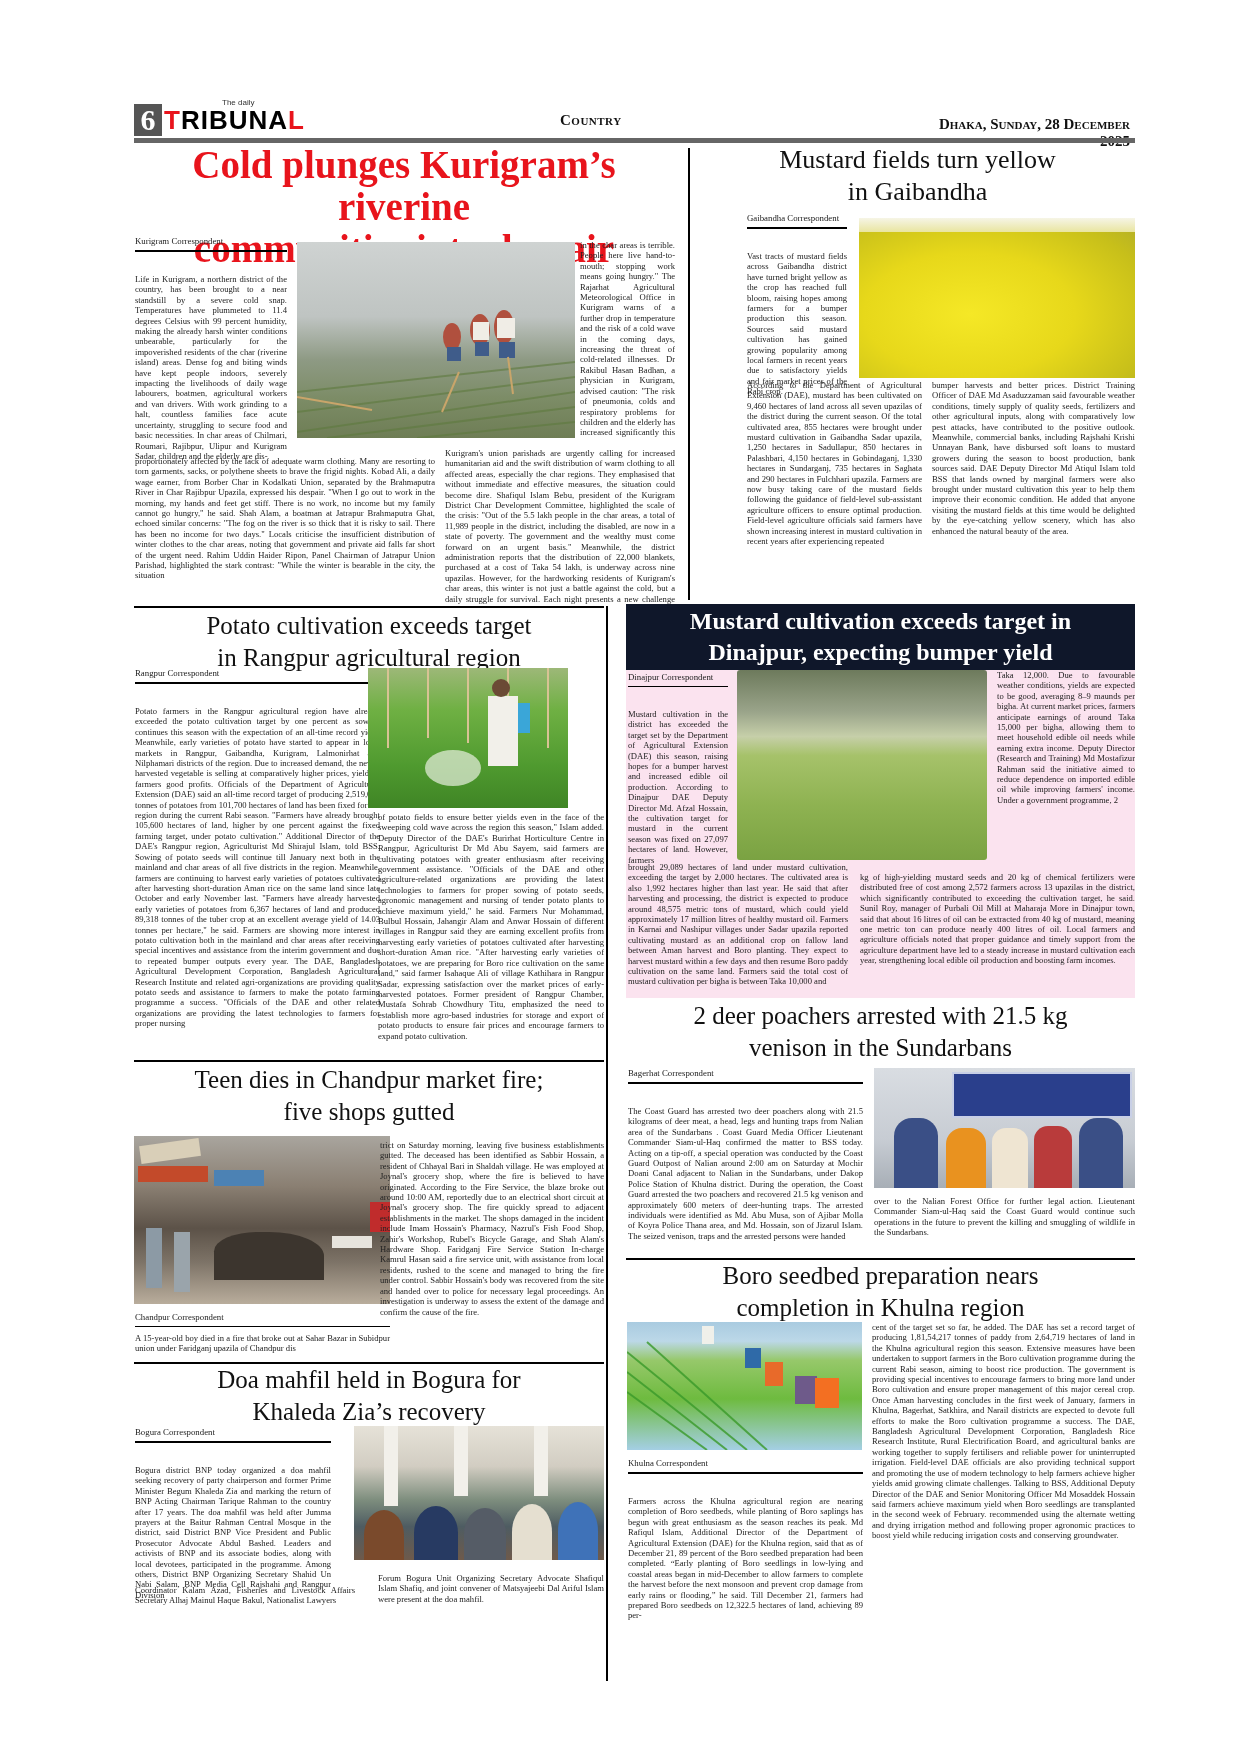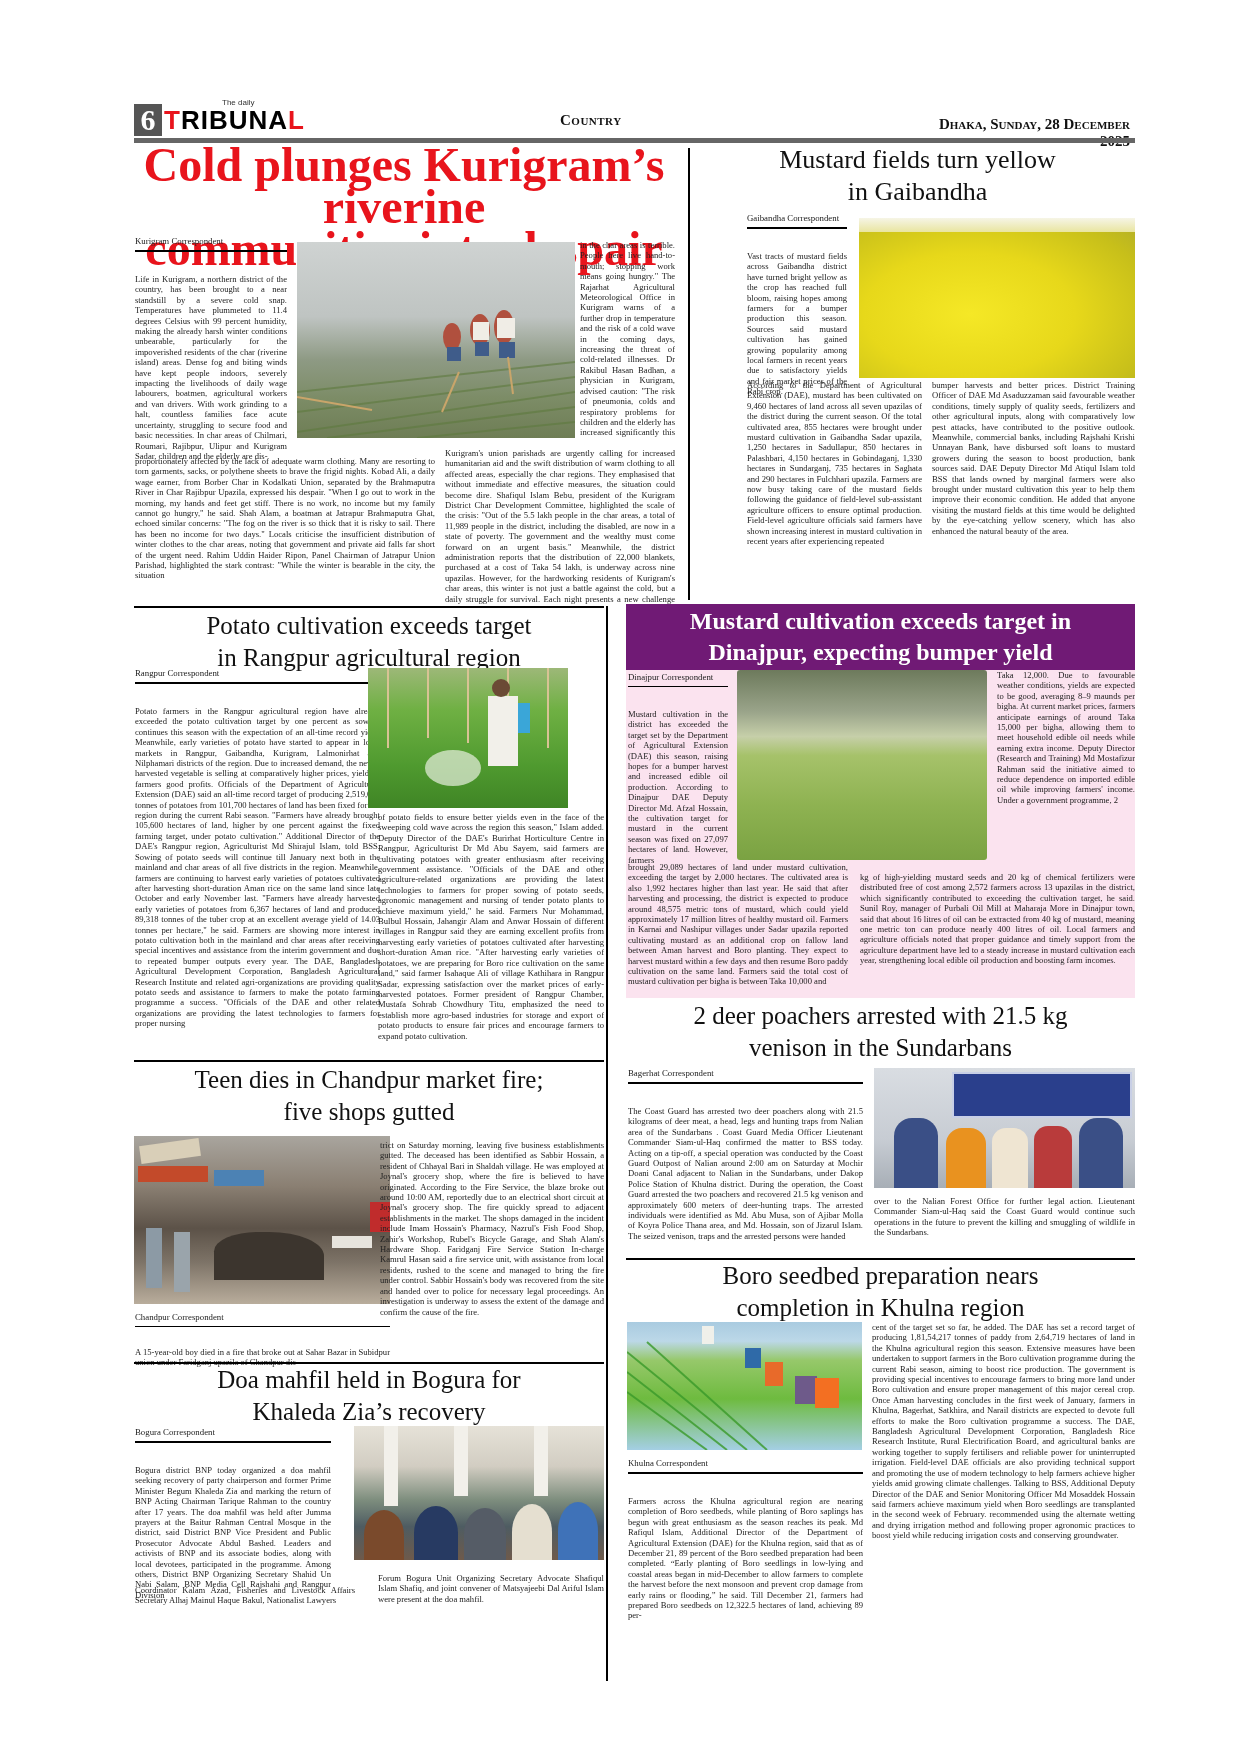--- a/index.html
+++ b/index.html
@@ -23,21 +23,21 @@
 </head>
 <body>
 
 <div class="abs logo-box">6</div>
 <div class="abs logo-daily">The daily</div>
 <div class="abs logo-word"><span style="color: rgb(232, 20, 28);">T</span><span>R</span><span>I</span><span>B</span><span>U</span><span>N</span><span>A</span><span style="color: rgb(232, 20, 28);">L</span></div>
 <div class="abs section-label">Country</div>
 <div class="abs dateline">Dhaka, Sunday, 28 December 2025</div>
 <div class="abs topbar"></div>
 
-<div class="abs headline" style="left:134px;top:144px;width:540px;color:#e8141c;font-weight:bold;font-size:48px;line-height:42px;">
+<div class="abs headline" style="left:134px;top:144px;width:540px;color:#e8141c;font-weight:bold;font-size:39px;line-height:42px;">
   <div>Cold plunges Kurigram’s riverine</div>
   <div>communities into despair</div>
 </div>
 <div class="abs" style="left:135px;top:236px;width:152px;">
   <div class="byline">Kurigram Correspondent</div>
   <div class="body-text" style="height:220px;overflow:hidden">Life in Kurigram, a northern district of the country, has been brought to a near standstill by a severe cold snap. Temperatures have plummeted to 11.4 degrees Celsius with 99 percent humidity, making the already harsh winter conditions unbearable, particularly for the impoverished residents of the char (riverine island) areas. Dense fog and biting winds have kept people indoors, severely impacting the livelihoods of daily wage labourers, boatmen, agricultural workers and van drivers. With work grinding to a halt, countless families face acute uncertainty, struggling to secure food and basic necessities. In char areas of Chilmari, Roumari, Rajibpur, Ulipur and Kurigram Sadar, children and the elderly are dis-</div>
 </div>
 <div class="photo" style="left:297px;top:242px;width:278px;height:196px;background:linear-gradient(180deg,#cfd3d2 0%,#bfc4c2 38%,#8e9a84 60%,#7c8c66 80%,#6e7d55 100%);">
   <svg width="278" height="196" viewBox="0 0 278 196">
     <g stroke="#5e7a3e" stroke-width="2" opacity=".6">
@@ -111,21 +111,21 @@
       <circle cx="133" cy="20" r="9" fill="#6b4a35"></circle>
       <rect x="150" y="35" width="12" height="30" fill="#3aa6d8"></rect>
       <ellipse cx="85" cy="100" rx="28" ry="18" fill="#e8efe0" opacity=".7"></ellipse>
     </svg>
 </div>
 <div class="abs body-text" style="left:378px;top:812px;width:226px;height:246px;overflow:hidden">of potato fields to ensure better yields even in the face of the sweeping cold wave across the region this season," Islam added. Deputy Director of the DAE's Burirhat Horticulture Centre in Rangpur, Agriculturist Dr Md Abu Sayem, said farmers are cultivating potatoes with greater enthusiasm after receiving government assistance. "Officials of the DAE and other agriculture-related organizations are providing the latest technologies to farmers for proper sowing of potato seeds, agronomic management and nursing of tender potato plants to achieve maximum yield," he said. Farmers Nur Mohammad, Bulbul Hossain, Jahangir Alam and Anwar Hossain of different villages in Rangpur said they are earning excellent profits from harvesting early varieties of potatoes cultivated after harvesting short-duration Aman rice. "After harvesting early varieties of potatoes, we are preparing for Boro rice cultivation on the same land," said farmer Isahaque Ali of village Kathihara in Rangpur Sadar, expressing satisfaction over the market prices of early-harvested potatoes. Former president of Rangpur Chamber, Mustafa Sohrab Chowdhury Titu, emphasized the need to establish more agro-based industries for storage and export of potato products to ensure fair prices and encourage farmers to expand potato cultivation.</div>
 
 <div class="vr" style="left:606px;top:606px;height:1075px"></div>
 
 <div class="abs" style="left:626px;top:604px;width:509px;height:394px;background:#fbe3ef;"></div>
-<div class="abs headline" style="left:626px;top:604px;width:509px;height:66px;background:#701a75;color:#fff;font-weight:bold;font-size:24px;line-height:31px;padding-top:2px;">
+<div class="abs headline" style="left:626px;top:604px;width:509px;height:66px;background:#0f172a;color:#fff;font-weight:bold;font-size:24px;line-height:31px;padding-top:2px;">
   <div>Mustard cultivation exceeds target in</div>
   <div>Dinajpur, expecting bumper yield</div>
 </div>
 <div class="abs" style="left:628px;top:672px;width:100px;">
   <div class="byline" style="border-bottom-width:1.5px">Dinajpur Correspondent</div>
   <div class="body-text" style="height:186px;overflow:hidden">Mustard cultivation in the district has exceeded the target set by the Department of Agricultural Extension (DAE) this season, raising hopes for a bumper harvest and increased edible oil production. According to Dinajpur DAE Deputy Director Md. Afzal Hossain, the cultivation target for mustard in the current season was fixed on 27,097 hectares of land. However, farmers</div>
 </div>
 <div class="photo" style="left:737px;top:670px;width:250px;height:190px;background:linear-gradient(180deg,#6d7a5c 0%,#9aa48a 22%,#c6cfa9 35%,#a6c26a 45%,#8fb352 70%,#7aa242 100%);border-radius:3px;"></div>
 <div class="abs body-text" style="left:997px;top:670px;width:138px;height:200px;overflow:hidden">Taka 12,000. Due to favourable weather conditions, yields are expected to be good, averaging 8–9 maunds per bigha. At current market prices, farmers anticipate earnings of around Taka 15,000 per bigha, allowing them to meet household edible oil needs while earning extra income. Deputy Director (Research and Training) Md Mostafizur Rahman said the initiative aimed to reduce dependence on imported edible oil while improving farmers' income. Under a government programme, 2</div>
 <div class="abs body-text" style="left:628px;top:862px;width:220px;height:132px;overflow:hidden">brought 29,089 hectares of land under mustard cultivation, exceeding the target by 2,000 hectares. The cultivated area is also 1,992 hectares higher than last year. He said that after harvesting and processing, the district is expected to produce around 48,575 metric tons of mustard, which could yield approximately 17 million litres of healthy mustard oil. Farmers in Karnai and Nashipur villages under Sadar upazila reported cultivating mustard as an additional crop on fallow land between Aman harvest and Boro planting. They expect to harvest mustard within a few days and then resume Boro paddy cultivation on the same land. Farmers said the total cost of mustard cultivation per bigha is between Taka 10,000 and</div>
@@ -160,21 +160,21 @@
   <div style="position:absolute;left:6px;top:6px;width:60px;height:18px;background:#d9cfb8;transform:rotate(-8deg)"></div>
   <div style="position:absolute;left:4px;top:30px;width:70px;height:16px;background:#c34a2a"></div>
   <div style="position:absolute;left:80px;top:34px;width:50px;height:16px;background:#4c82b4"></div>
   <div style="position:absolute;left:236px;top:66px;width:20px;height:30px;background:#c02c2c"></div>
   <div style="position:absolute;left:80px;top:96px;width:110px;height:48px;background:#3c352e;border-radius:40% 50% 0 0"></div>
   <div style="position:absolute;left:12px;top:92px;width:16px;height:60px;background:#8c9aa5"></div>
   <div style="position:absolute;left:40px;top:96px;width:16px;height:60px;background:#9aa4ab"></div>
   <div style="position:absolute;left:198px;top:100px;width:40px;height:12px;background:#e7e4dd"></div>
 </div>
 <div class="abs" style="left:135px;top:1312px;width:255px;">
-  <div class="byline" style="border-bottom-width:1.5px;margin-bottom:20px">Chandpur Correspondent</div>
+  <div class="byline" style="border-bottom-width:1.5px;margin-bottom:6px">Chandpur Correspondent</div>
   <div class="body-text">A 15-year-old boy died in a fire that broke out at Sahar Bazar in Subidpur union under Faridganj upazila of Chandpur dis</div>
 </div>
 <div class="abs body-text" style="left:380px;top:1140px;width:224px;height:222px;overflow:hidden;padding-left:0">trict on Saturday morning, leaving five business establishments gutted. The deceased has been identified as Sabbir Hossain, a resident of Chhayal Bari in Shaldah village. He was employed at Joynal's grocery shop, where the fire is believed to have originated. According to the Fire Service, the blaze broke out around 10:00 AM, reportedly due to an electrical short circuit at Joynal's grocery shop. The fire quickly spread to adjacent establishments in the market. The shops damaged in the incident include Imam Hossain's Pharmacy, Nazrul's Fish Food Shop, Zahir's Workshop, Rubel's Bicycle Garage, and Shah Alam's Hardware Shop. Faridganj Fire Service Station In-charge Kamrul Hasan said a fire service unit, with assistance from local residents, rushed to the scene and managed to bring the fire under control. Sabbir Hossain's body was recovered from the site and handed over to police for necessary legal proceedings. An investigation is underway to assess the extent of the damage and confirm the cause of the fire.</div>
 
 <div class="hr" style="left:134px;top:1362px;width:470px"></div>
 
 <div class="abs headline" style="left:134px;top:1364px;width:470px;font-size:25px;line-height:32px;">
   <div>Doa mahfil held in Bogura for</div>
   <div>Khaleda Zia’s recovery</div>
 </div>

